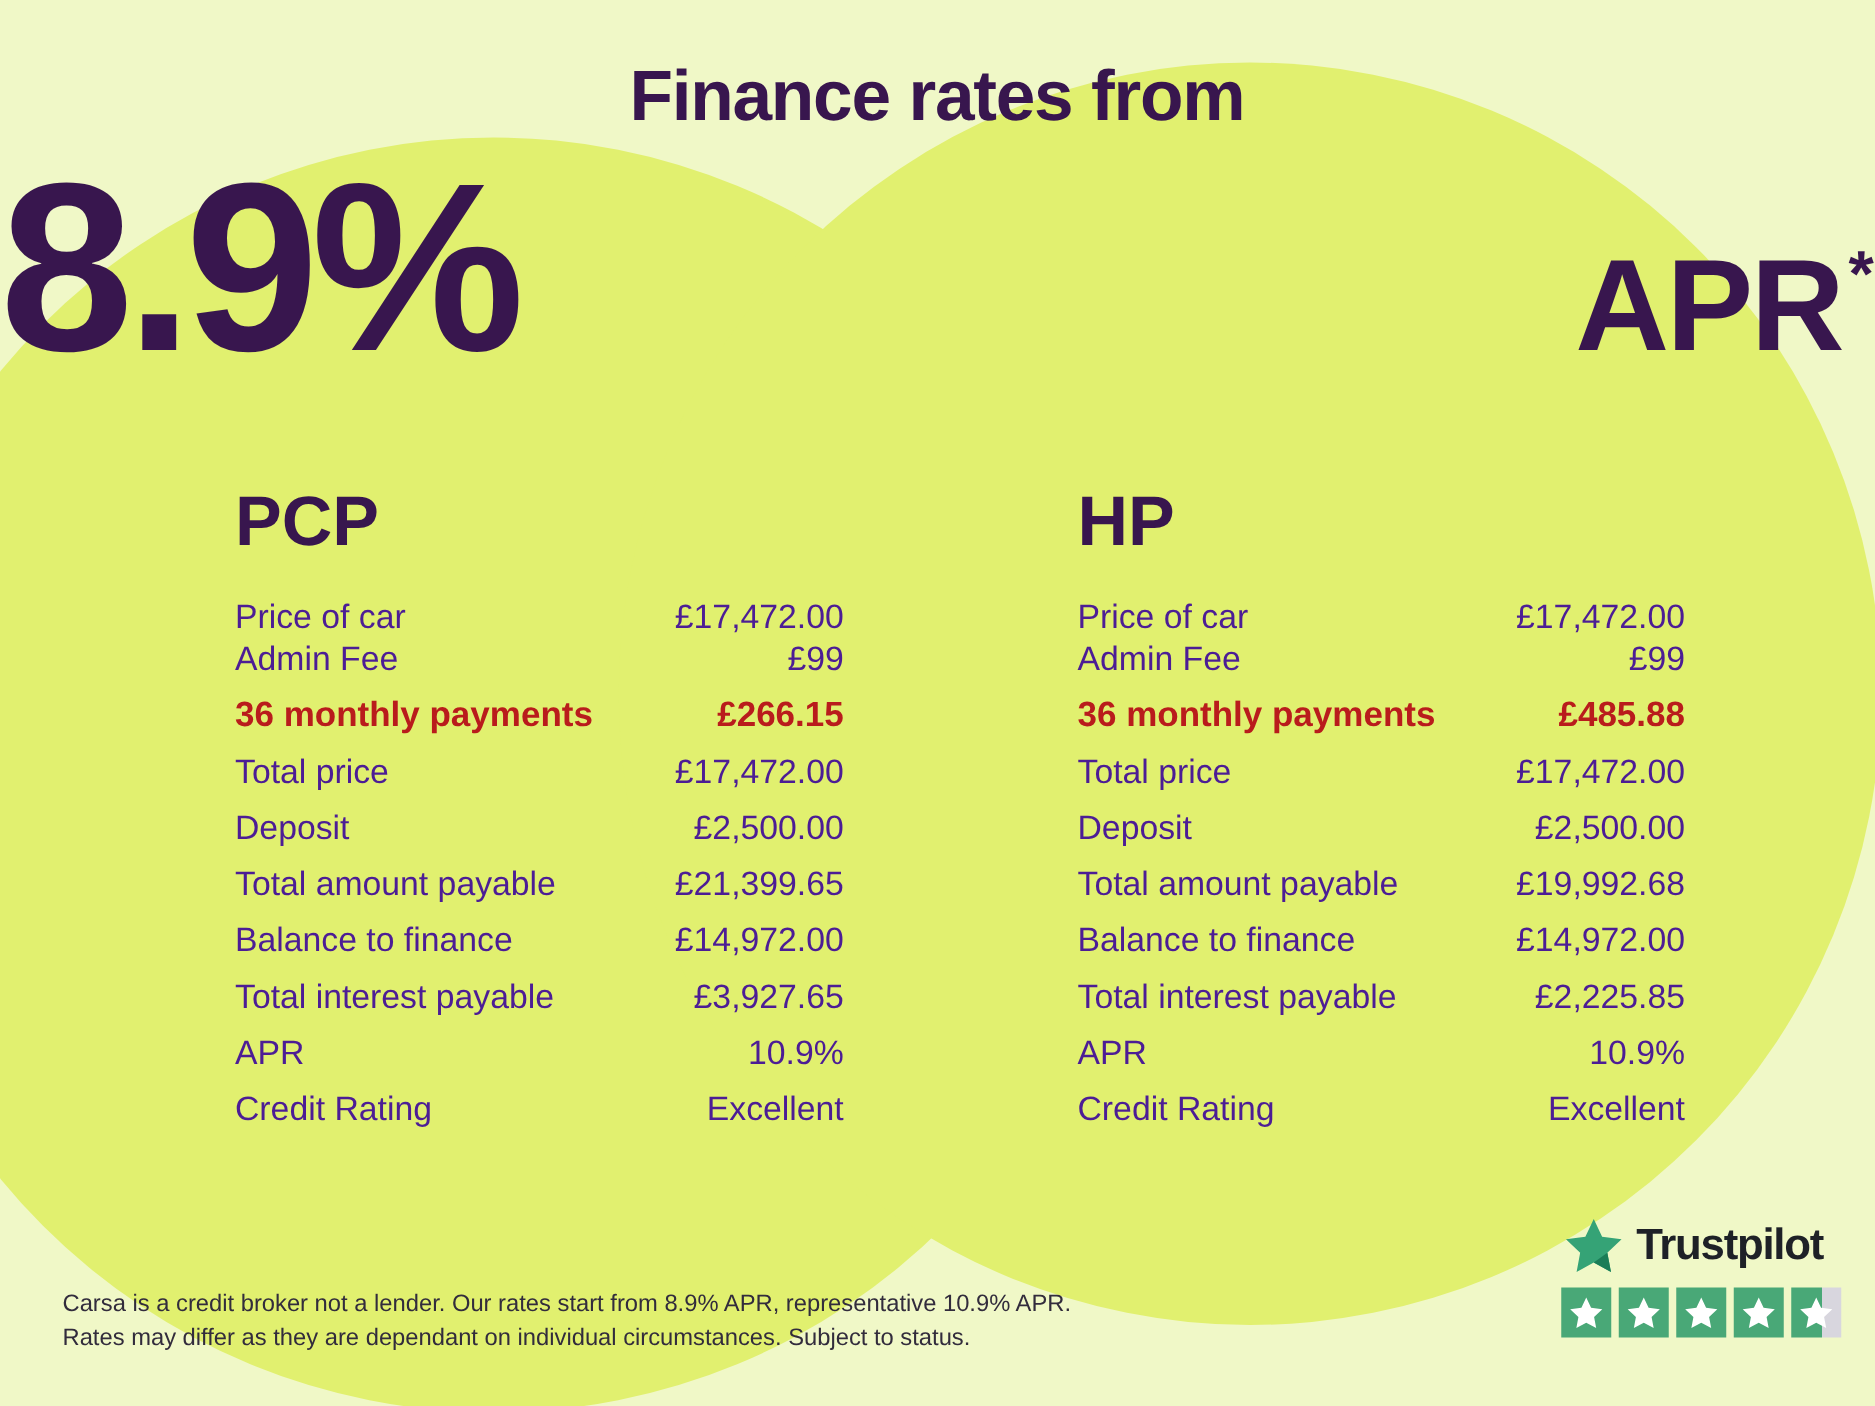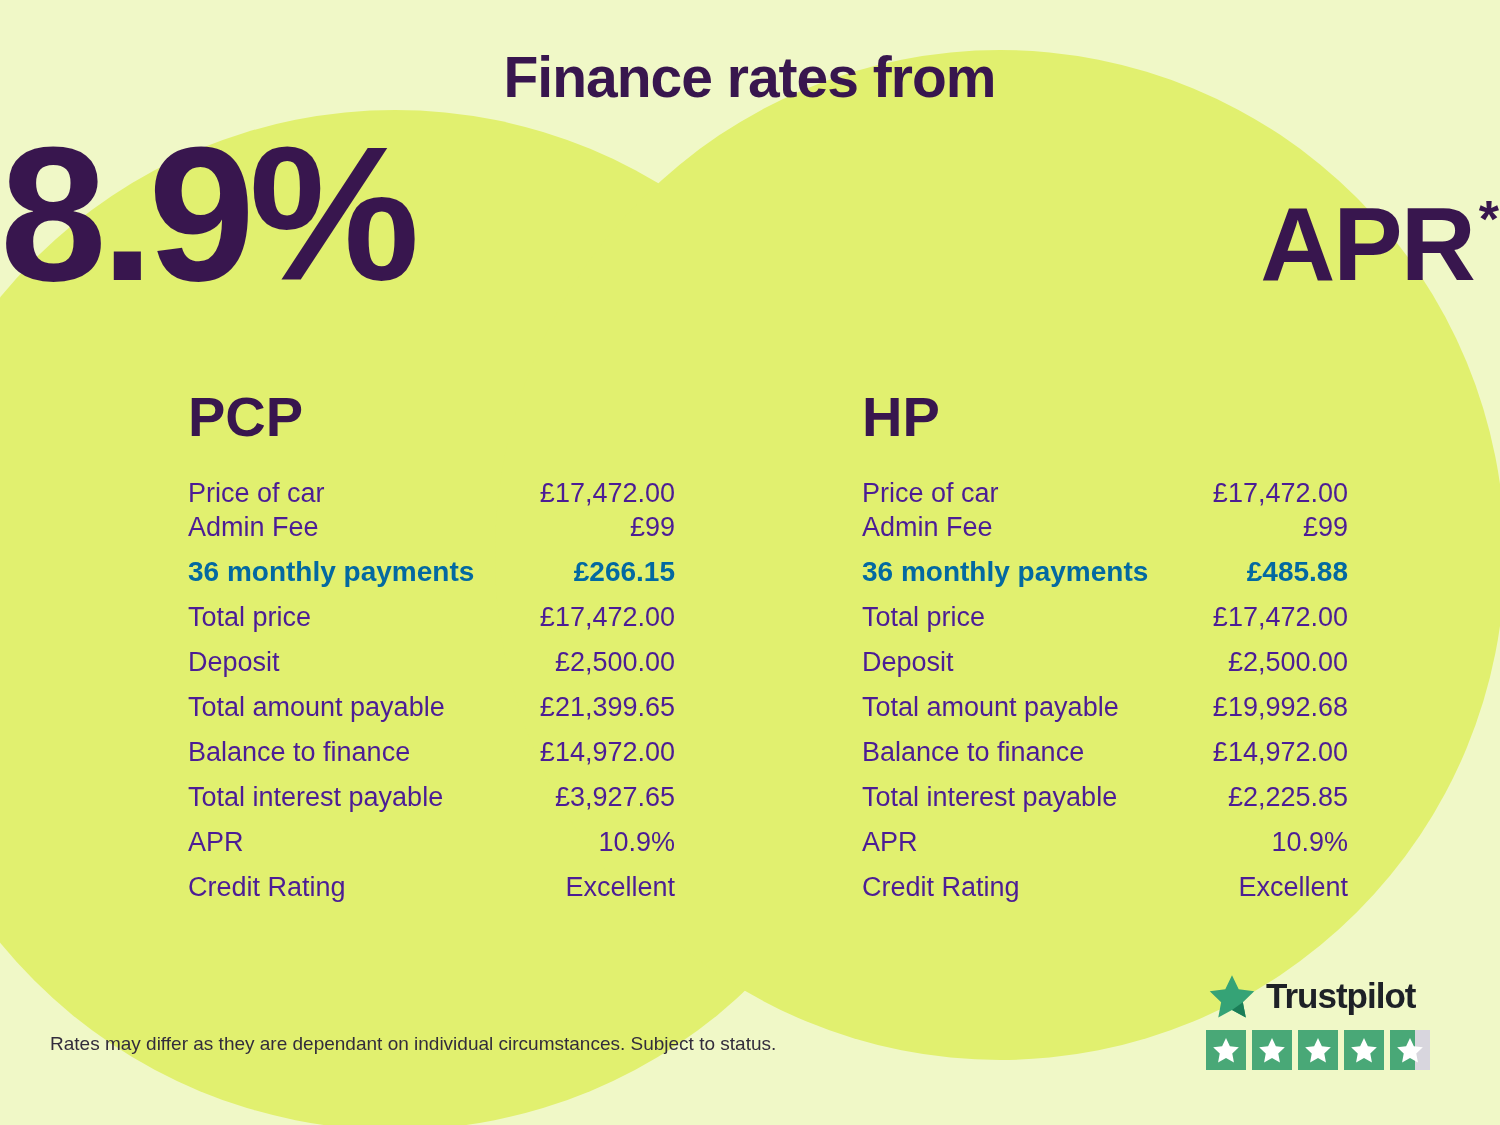--- a/index.html
+++ b/index.html
@@ -39,30 +39,30 @@
     font-size: 56px;
     line-height: 58px;
     font-weight: bold;
     color: #38164e;
   }
   .t-row {
     display: flex; justify-content: space-between; align-items: baseline;
     font-size: 27px; line-height: 34px; color: #4c1d95;
   }
   .t-row.spaced { margin-top: 11px; }
-  .t-row.bold { font-weight: bold; font-size: 28px; color: #0369a1; }
+  .t-row.bold { font-weight: bold; font-size: 28px; color: #b91c1c; }
   .t-row .val { text-align: right; white-space: nowrap; }
   .t-row .lbl { white-space: nowrap; }
 
   .disclaimer {
     position: absolute; left: 50px; top: 1030px; z-index: 2;
     font-size: 19px; line-height: 27px; color: #322c3c;
   }
 
-  .trustpilot { position: absolute; left: 1206px; top: 970px; z-index: 2; }
+  .trustpilot { position: absolute; left: 1249px; top: 970px; z-index: 2; }
   .tp-logo { display: flex; align-items: center; }
   .tp-logo svg { width: 52px; height: 52px; display: block; }
   .tp-name {
     font-size: 35px; font-weight: bold; color: #1e2127;
     letter-spacing: -1px; margin-left: 8px;
   }
   .tp-stars { display: flex; gap: 6px; margin-top: 8px; }
   .tp-sq {
     width: 40px; height: 40px; background: #49a877;
     display: flex; align-items: center; justify-content: center;
@@ -168,20 +168,21 @@
       <span class="lbl">APR</span>
       <span class="val">10.9%</span>
     </div>
     <div class="t-row spaced">
       <span class="lbl">Credit Rating</span>
       <span class="val">Excellent</span>
     </div>
   </section>
 
   <div class="disclaimer">
+    <div>Carsa is a credit broker not a lender. Our rates start from 8.9% APR, representative 10.9% APR.</div>
     <div>Rates may differ as they are dependant on individual circumstances. Subject to status.</div>
   </div>
 
   <div class="trustpilot">
     <div class="tp-logo">
       <svg viewBox="0 0 100 100" aria-hidden="true">
         <polygon fill="#35a376" points="50,10 62.9,37.2 92.8,41.1 70.9,61.8 76.5,91.4 50,77 23.6,91.4 29.1,61.8 7.2,41.1 37.1,37.2"></polygon>
         <polygon fill="#1b7d57" points="50,77 76.5,91.4 70.9,61.8"></polygon>
       </svg>
       <span class="tp-name">Trustpilot</span>

